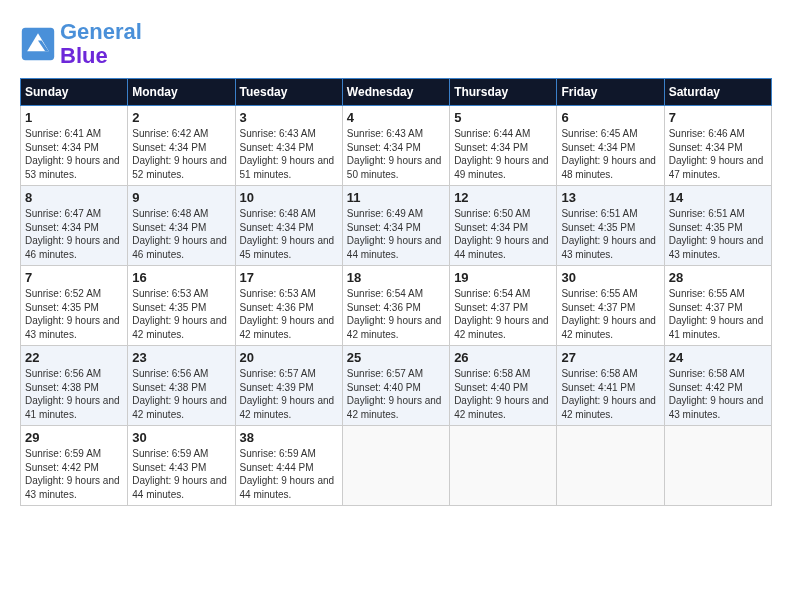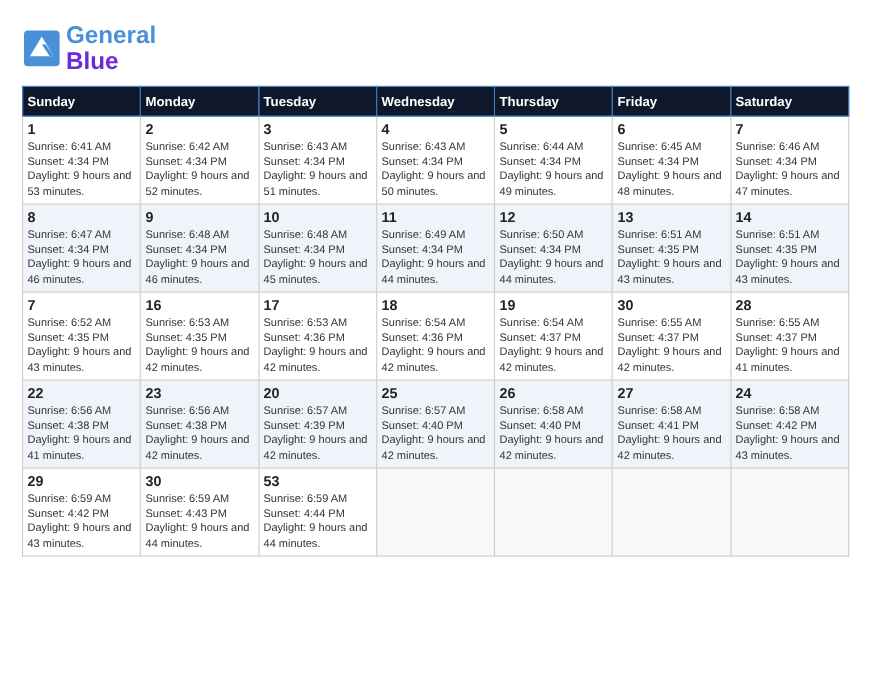--- a/index.html
+++ b/index.html
@@ -360,21 +360,21 @@
         </td>
         <td>
           <span class="day-num">30</span>
           <div class="day-info">
             Sunrise: 6:59 AM<br>
             Sunset: 4:43 PM<br>
             Daylight: 9 hours and 44 minutes.
           </div>
         </td>
         <td>
-          <span class="day-num">53</span>
+          <span class="day-num">38</span>
           <div class="day-info">
             Sunrise: 6:59 AM<br>
             Sunset: 4:44 PM<br>
             Daylight: 9 hours and 44 minutes.
           </div>
         </td>
         <td class="empty-cell"></td>
         <td class="empty-cell"></td>
         <td class="empty-cell"></td>
         <td class="empty-cell"></td>

